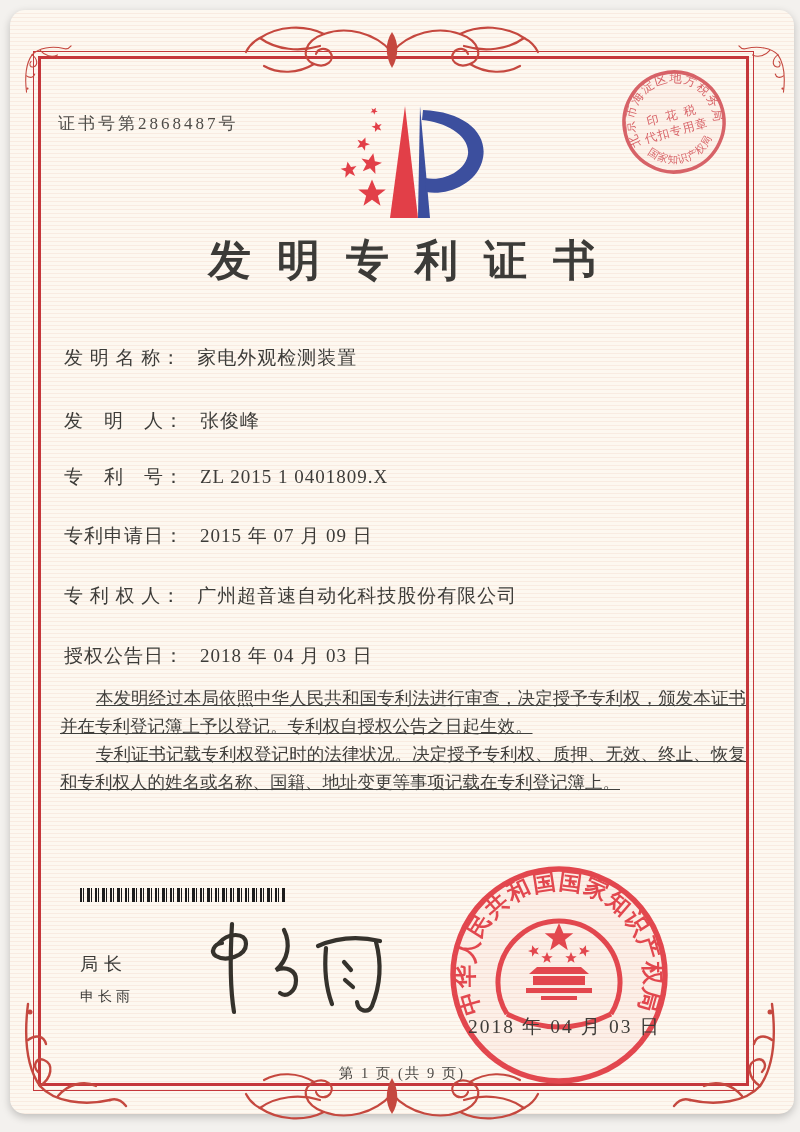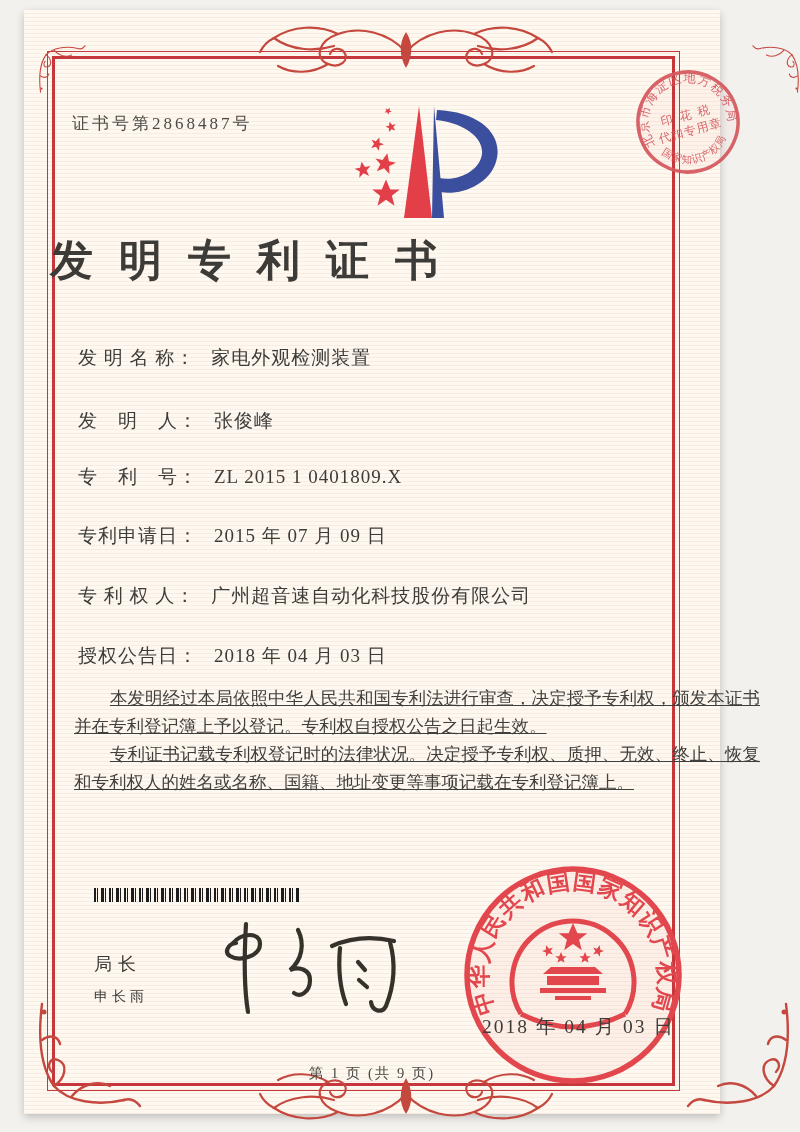--- a/index.html
+++ b/index.html
@@ -1,35 +1,35 @@
 <!DOCTYPE html>
 <html><head>
 <meta charset="utf-8">
 <style>
   html,body{margin:0;padding:0;width:800px;height:1132px;background:#f3f1ee;overflow:hidden;
     font-family:"Liberation Serif","DejaVu Serif",serif;}
-  .paper{position:absolute;left:24px;top:10px;width:696px;height:1104px;
+  .paper{position:absolute;left:10px;top:10px;width:784px;height:1104px;
     background-color:#fdf8f0;
     background-image:repeating-linear-gradient(0deg,rgba(226,158,132,0.14) 0px,rgba(226,158,132,0.14) 1px,transparent 1px,transparent 4px);
-    box-shadow:0 3px 8px rgba(0,0,0,.22);}
+    box-shadow:0 3px 8px rgba(0,0,0,.22);border-radius:15px;}
   
   .frame-outer{position:absolute;left:23px;top:41px;right:40px;bottom:23px;border:1.5px solid #c5373b;}
   .frame-inner{position:absolute;left:28px;top:46px;right:45px;bottom:28px;border:3px solid #c5373b;}
   .orn{position:absolute;pointer-events:none;}
   .orn-top-center{left:232px;top:12px;}
   .orn-bottom-center{left:232px;top:1058px;transform:scaleY(-1);}
   .orn-bl{left:8px;top:990px;}
   .orn-br{left:662px;top:990px;transform:scaleX(-1);}
   .orn-tl{left:12px;top:34px;}
   .orn-tr{left:728px;top:34px;transform:scaleX(-1);}
 
   .cert-no{position:absolute;left:48px;top:102px;font-size:17px;letter-spacing:3px;color:#4e4b47;}
   .logo{position:absolute;left:318px;top:92px;}
   .tax-stamp{position:absolute;left:608px;top:56px;transform:rotate(-15deg);opacity:.92;}
-  .title{position:absolute;left:0;right:0;top:222px;font-size:43px;font-weight:600;
+  .title{position:absolute;left:0;right:0;top:222px;text-align:center;font-size:43px;font-weight:600;
     color:#3c3b38;letter-spacing:26px;padding-left:26px;}
 
   .field-row{position:absolute;left:54px;font-size:19px;color:#3d3c39;white-space:nowrap;}
   .field-label{letter-spacing:1px;}
   .field-value{margin-left:16px;letter-spacing:1px;}
   .r0{top:335px;}.r1{top:398px;}.r2{top:454px;}.r3{top:513px;}.r4{top:573px;text-align:right;}.r5{top:633px;}
 
   .body-text{position:absolute;left:50px;top:674px;width:686px;font-size:17.5px;line-height:28px;
     color:#403f3c;text-align:justify;}
   .body-text p{margin:0;text-indent:2.05em;text-decoration:underline;}

